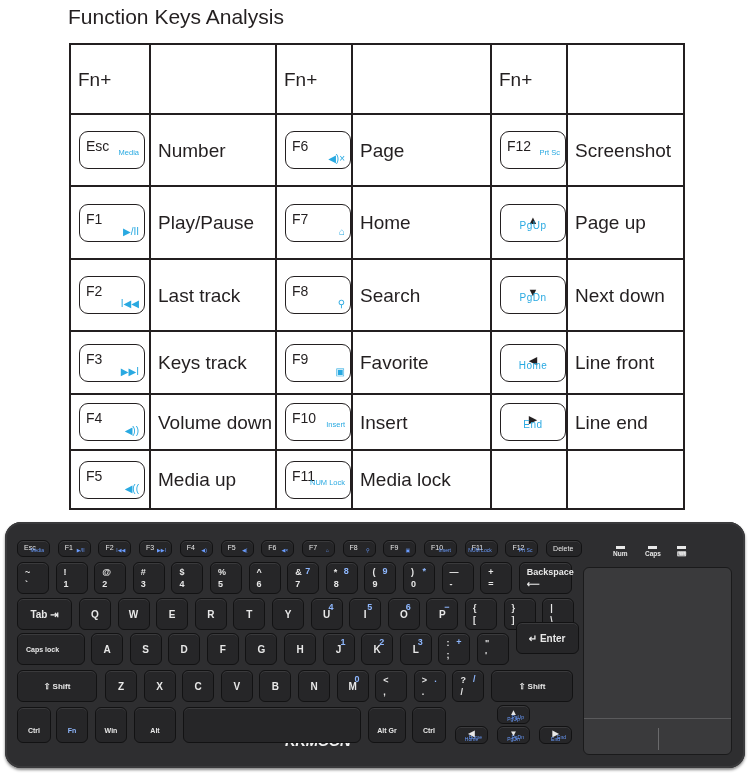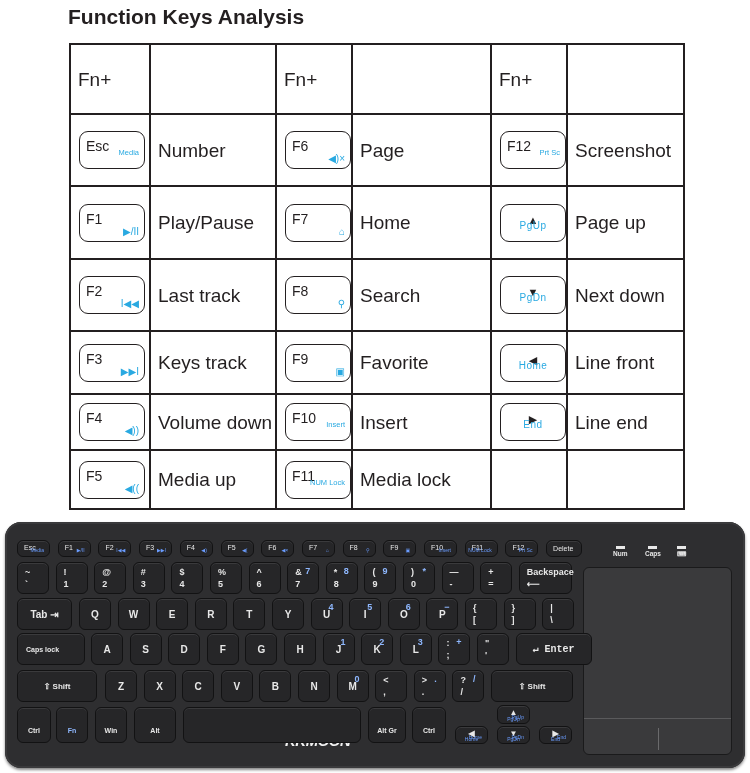--- a/index.html
+++ b/index.html
@@ -1,17 +1,17 @@
 <!DOCTYPE html>
 <html><head>
 <meta charset="utf-8">
 <style>
   * { box-sizing: border-box; margin: 0; padding: 0; }
   body { width: 750px; height: 773px; background: #ffffff; position: relative; overflow: hidden; font-family: "Liberation Sans", sans-serif; }
-  .title { position: absolute; left: 68px; top: 5px; font-size: 21px; font-weight: bold; color: #231f20; }
+  .title { position: absolute; left: 68px; top: 5px; font-size: 21px; font-weight: normal; color: #231f20; }
   table.fk { position: absolute; left: 69px; top: 43px; border-collapse: collapse; }
   table.fk td { border: 2px solid #231f20; font-size: 19px; color: #231f20; padding-left: 7px; vertical-align: middle; line-height: 23px; }
   td.keycell { padding-left: 8px !important; }
   .fkey { width: 66px; height: 38px; border: 1.5px solid #231f20; border-radius: 9px; position: relative; background: #fff; }
   .fkey .lbl { position: absolute; left: 6px; top: 3px; font-size: 14px; color: #231f20; }
   .fkey .sub { position: absolute; right: 5px; bottom: 4px; font-size: 7.5px; color: #29a9e1; }
   .fkey .ico { position: absolute; right: 5px; bottom: 4px; color: #29a9e1; font-size: 10px; line-height: 10px; }
   .fkey.nav .arrow { position: absolute; left: 0; right: 0; top: 4px; text-align: center; font-size: 11px; color: #231f20; }
   .fkey.nav .sub { left: 0; right: 0; text-align: center; bottom: 4px; font-size: 10px; letter-spacing: 0.5px; }
 
@@ -400,21 +400,21 @@
     </div>
     <div class="k" style="left: 433.4px; top: 111px; width: 32px; height: 32px;">
       <span class="t">:</span>
       <span class="b">;</span>
       <span class="n">+</span>
     </div>
     <div class="k" style="left: 472px; top: 111px; width: 32px; height: 32px;">
       <span class="t">"</span>
       <span class="b">'</span>
     </div>
-    <div class="k" style="left: 510.6px; top: 111px; width: 76px; height: 32px; font-family: Liberation Mono, monospace;">
+    <div class="k" style="left: 510.6px; top: 100px; width: 63px; height: 32px;">
       <span class="c">↵ Enter</span>
     </div>
     <div class="k" style="left: 12px; top: 148px; width: 80px; height: 32px;">
       <span class="c" style="font-size: 8px;">⇧ Shift</span>
     </div>
     <div class="k" style="left: 100px; top: 148px; width: 32px; height: 32px;">
       <span class="c">Z</span>
     </div>
     <div class="k" style="left: 138.6px; top: 148px; width: 32px; height: 32px;">
       <span class="c">X</span>

